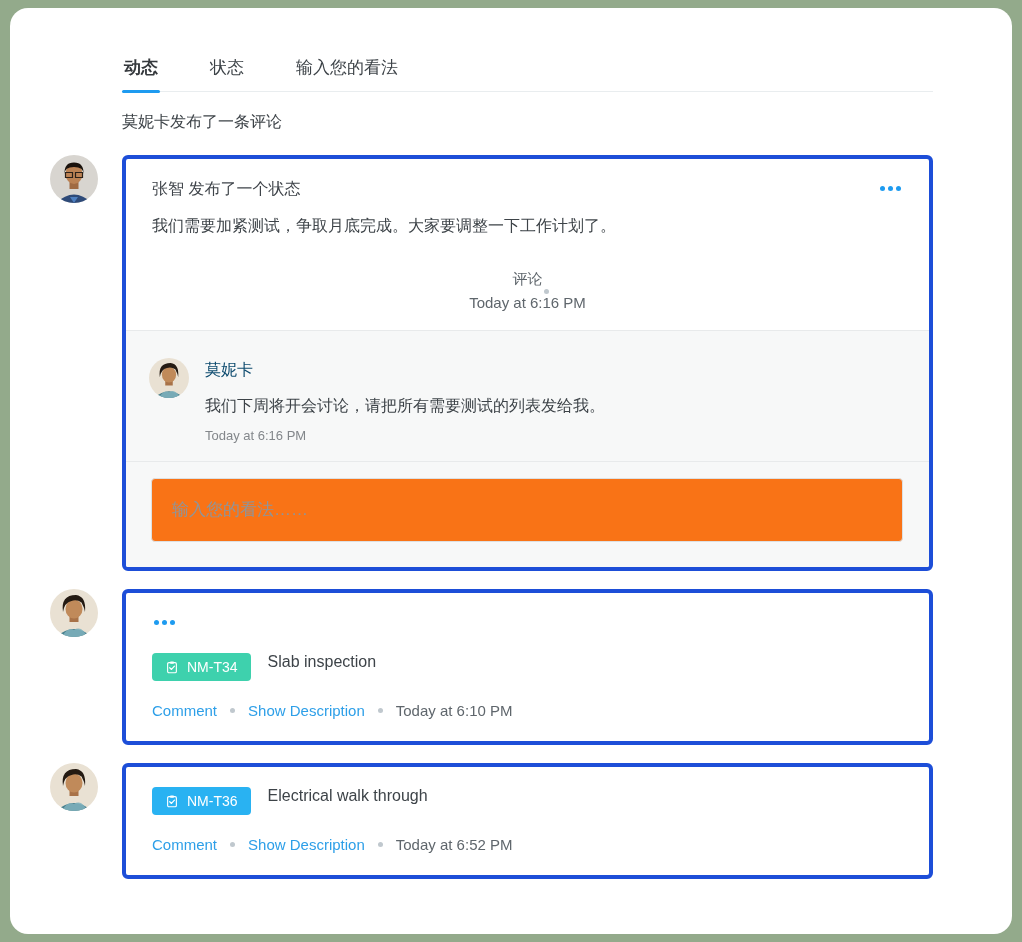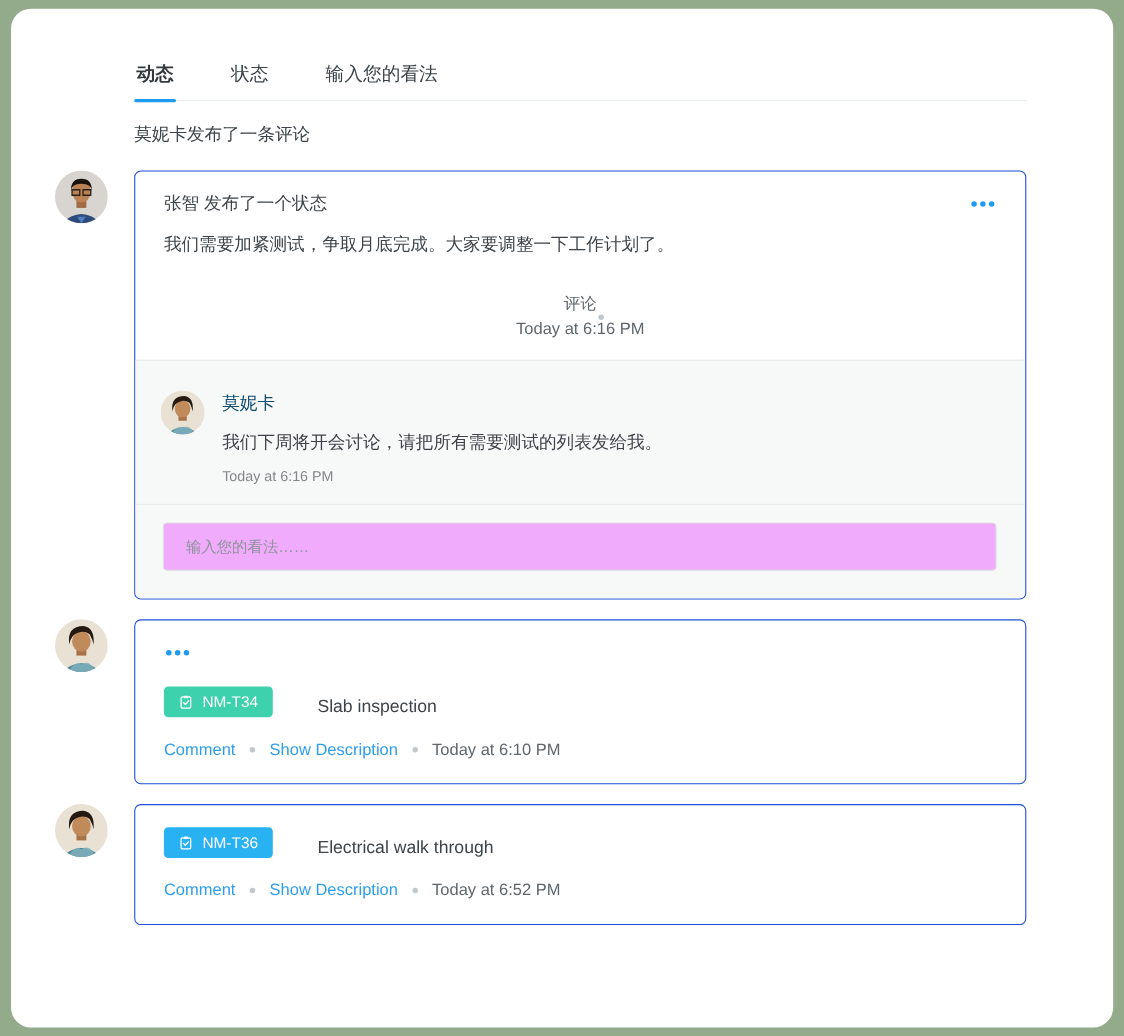--- a/index.html
+++ b/index.html
@@ -26,21 +26,21 @@
 
   .feed-heading { margin:20px 0 0 72px; font-size:16px; color:#3d4348; }
 
   
   .feed-row { display:flex; margin-top:22px; }
   .feed-row + .feed-row { margin-top:18px; }
   .avatar-col { width:48px; margin-right:24px; flex:none; }
   .avatar { display:block; }
 
   .card {
-    flex:1; background:#fff; border:1px solid #1d4ed8; border-radius:6px;
+    flex:1; background:#fff; border:4px solid #1d4ed8; border-radius:6px;
     overflow:hidden; min-width:0;
   }
 
   .card-head { display:flex; align-items:flex-start; padding:19px 26px 0; }
   .card-title { flex:1; font-size:16px; color:#3f444a; line-height:22px; }
   .card-title .link { color:#2d9fe8; cursor:pointer; }
 
   .more-btn { display:flex; gap:3px; padding:8px 2px; cursor:pointer; align-items:center; }
   .more-btn i { width:5px; height:5px; border-radius:50%; background:#1e9bf0; display:block; }
 
@@ -58,29 +58,29 @@
     background:#f7f8f8; border-top:1px solid #e8eaeb;
     padding:27px 26px 18px 23px; display:flex;
   }
   .comment-avatar { width:40px; flex:none; margin-right:16px; }
   .comment-author { font-size:16px; color:#0c4a6e; padding-top:2px; }
   .comment-text { font-size:16px; color:#3d4348; margin-top:14px; line-height:22px; }
   .comment-time { font-size:13px; color:#83878b; margin-top:11px; }
 
   .input-section { background:#f7f8f8; border-top:1px solid #e8eaeb; padding:16px 26px 25px 25px; }
   .comment-input {
-    width:100%; height:44px; background:#f0abfc; border:1px solid #dde0e2; border-radius:4px;
-    padding:0 20px; font-size:14px; color:#3d4348; outline:none;
+    width:100%; height:64px; background:#f97316; border:1px solid #dde0e2; border-radius:4px;
+    padding:0 20px; font-size:17px; color:#3d4348; outline:none;
     font-family:"Liberation Sans","DejaVu Sans",sans-serif;
   }
   .comment-input::placeholder { color:#8f959a; }
 
   
   .task-body { padding:0 26px 22px; }
-  .badge-row { display:flex; align-items:flex-end; margin-top:20px;gap:24px; }
+  .badge-row { display:flex; align-items:flex-start; margin-top:20px; }
   .badge {
     display:inline-flex; align-items:center; gap:8px; color:#fff;
     font-size:14px; padding:6px 13px; border-radius:4px; cursor:pointer; flex:none;
   }
   .badge-teal { background:#3ed1ad; }
   .badge-blue { background:#29b2f2; }
   .badge svg { display:block; }
   .task-name { font-size:16px; color:#3d4348; margin-left:17px; }
 
   .footer-row { display:flex; align-items:center; margin-top:21px; font-size:15px; }

